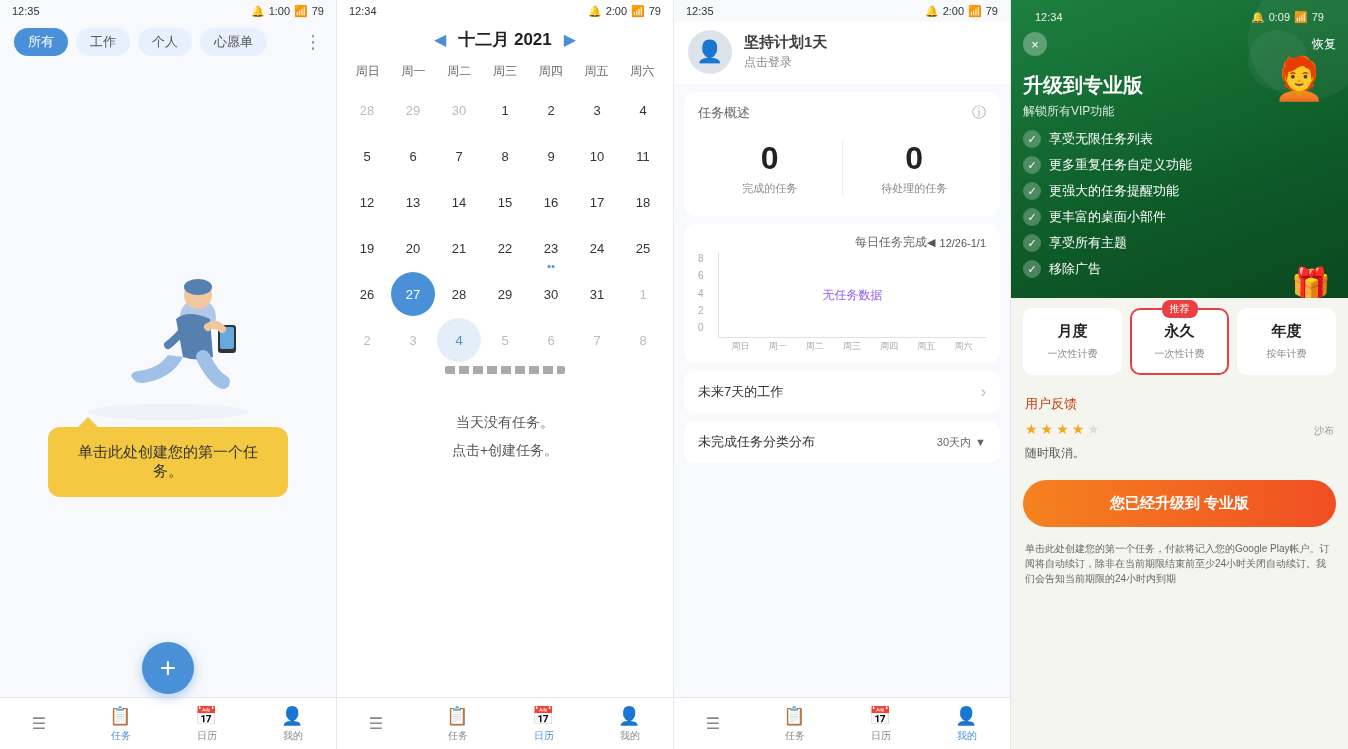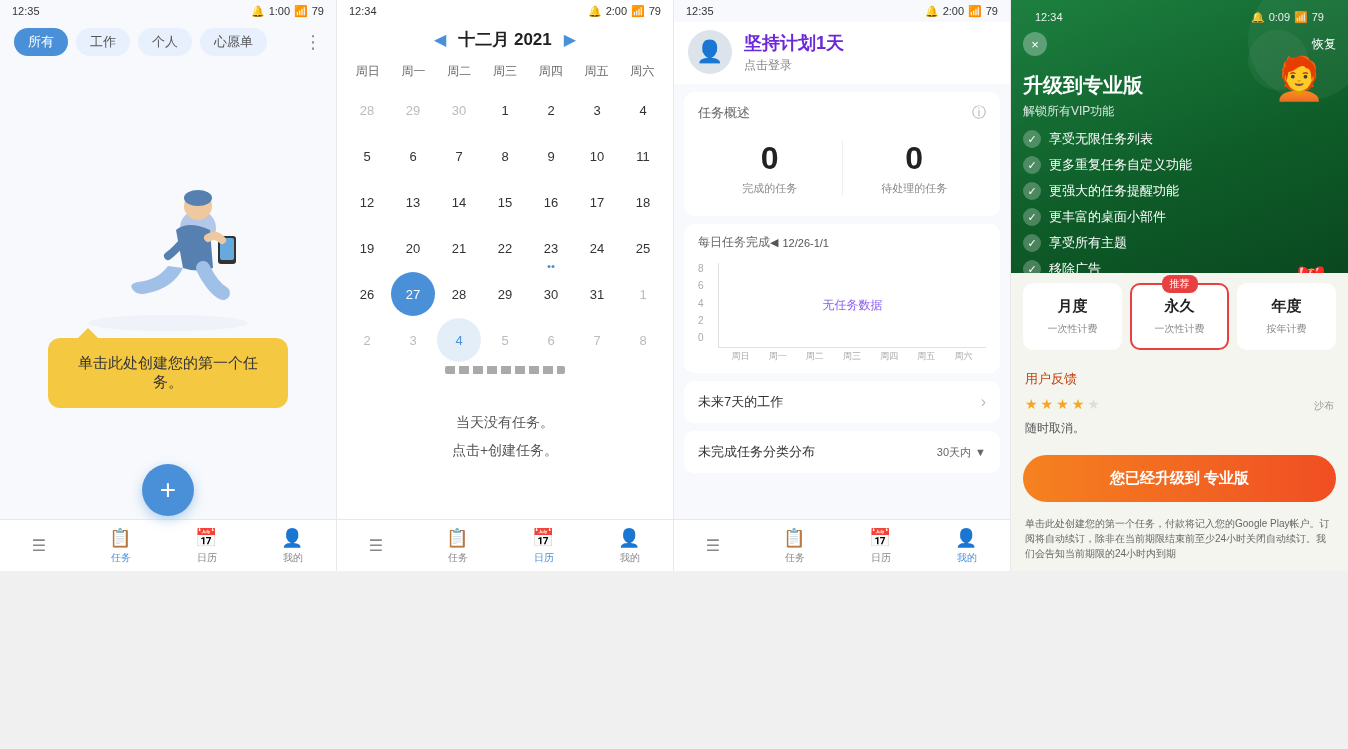--- a/index.html
+++ b/index.html
@@ -7,21 +7,21 @@
       width: 1348px;
       height: 749px;
       display: flex;
       font-family: 'PingFang SC', 'Microsoft YaHei', sans-serif;
       overflow: hidden;
       background: #f0f0f0;
     }
 
     
     .panel {
-      height: 571px;
+      height: 749px;
       display: flex;
       flex-direction: column;
       overflow: hidden;
       position: relative;
       background: #fff;
     }
 
     
     .status-bar {
       display: flex;
@@ -254,21 +254,21 @@
       width: 44px;
       height: 44px;
       border-radius: 50%;
       background: #dde3ea;
       display: flex;
       align-items: center;
       justify-content: center;
       font-size: 22px;
       color: #999;
     }
-    .p3-name { font-size: 18px; font-weight: 600; color: #6d28d9; }
+    .p3-name { font-size: 15px; font-weight: 600; color: #404040; }
     .p3-subtitle { font-size: 12px; color: #888; margin-top: 2px; }
 
     .p3-section {
       background: #fff;
       margin: 8px 10px;
       border-radius: 10px;
       padding: 12px 14px;
     }
     .p3-section-title {
       font-size: 13px;
@@ -307,22 +307,22 @@
 
     .chart-area {
       background: #fff;
       margin: 0 10px 8px;
       border-radius: 10px;
       padding: 10px 14px;
     }
     .chart-title-row {
       display: flex;
       align-items: center;
-      justify-content: flex-start;
-      margin-bottom: 12px;
+      justify-content: flex-end;
+      margin-bottom: 2px;
     }
     .chart-title { font-size: 12px; color: #666; }
     .chart-date-nav {
       display: flex;
       align-items: center;
       gap: 4px;
       font-size: 11px;
       color: #555;
     }
     .chart-container {

